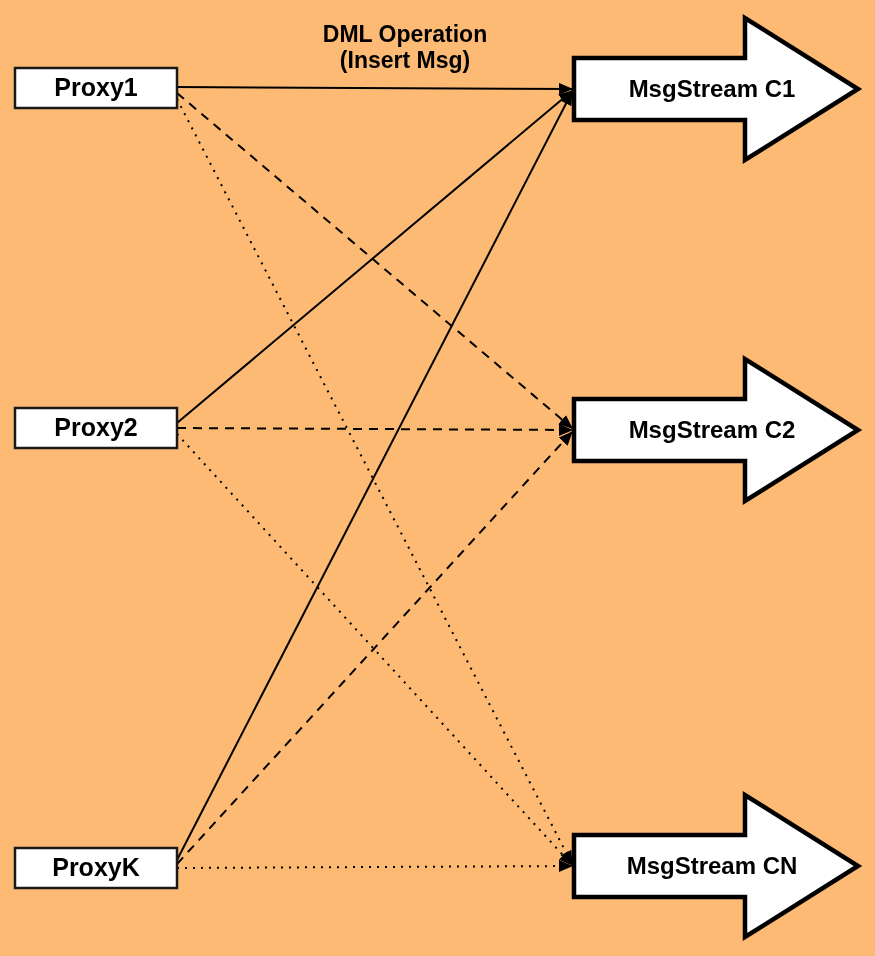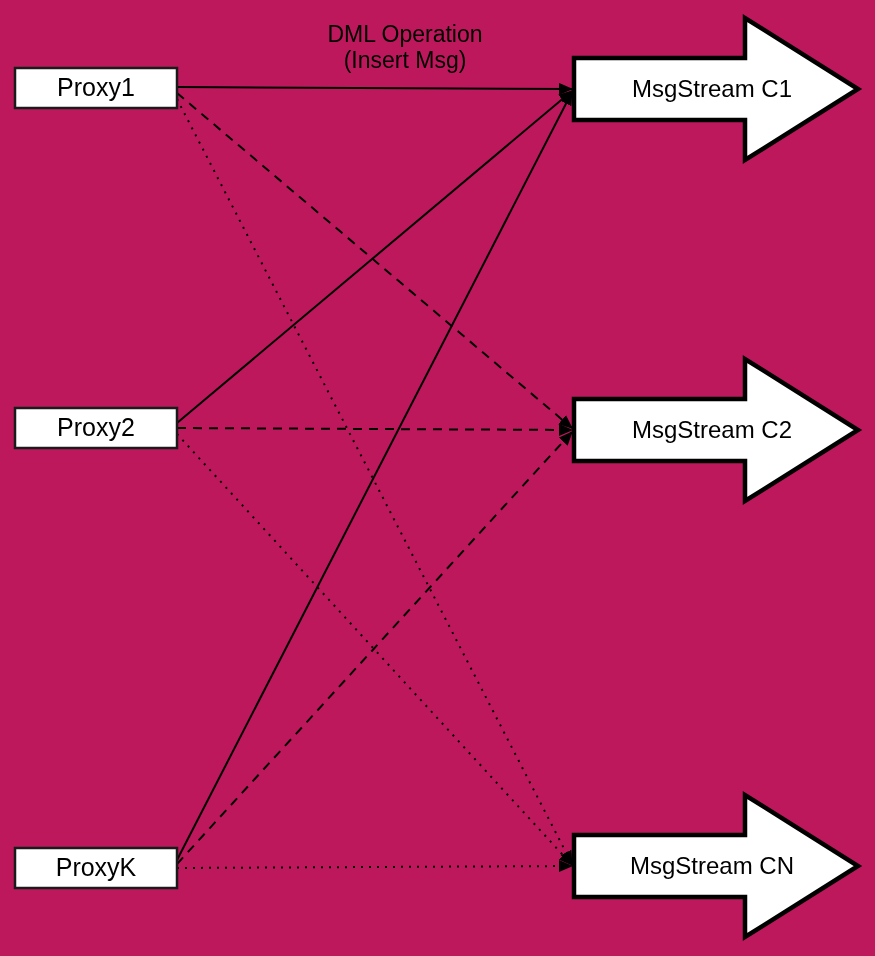--- a/index.html
+++ b/index.html
@@ -4,22 +4,23 @@
 <style>
   html, body {
     margin: 0;
     padding: 0;
     background: #ffffff;
   }
   .canvas {
     position: relative;
     width: 875px;
     height: 956px;
-    background: #be185d;
+    background: #fdba74;
     font-family: "Liberation Sans", sans-serif;
+    font-weight: bold;
   }
   svg { display: block; }
 
   .edge {
     stroke: #000000;
     stroke-width: 2;
     fill: none;
     marker-end: url(#arrowhead);
   }
   .edge.dashed { stroke-dasharray: 9 7; }

